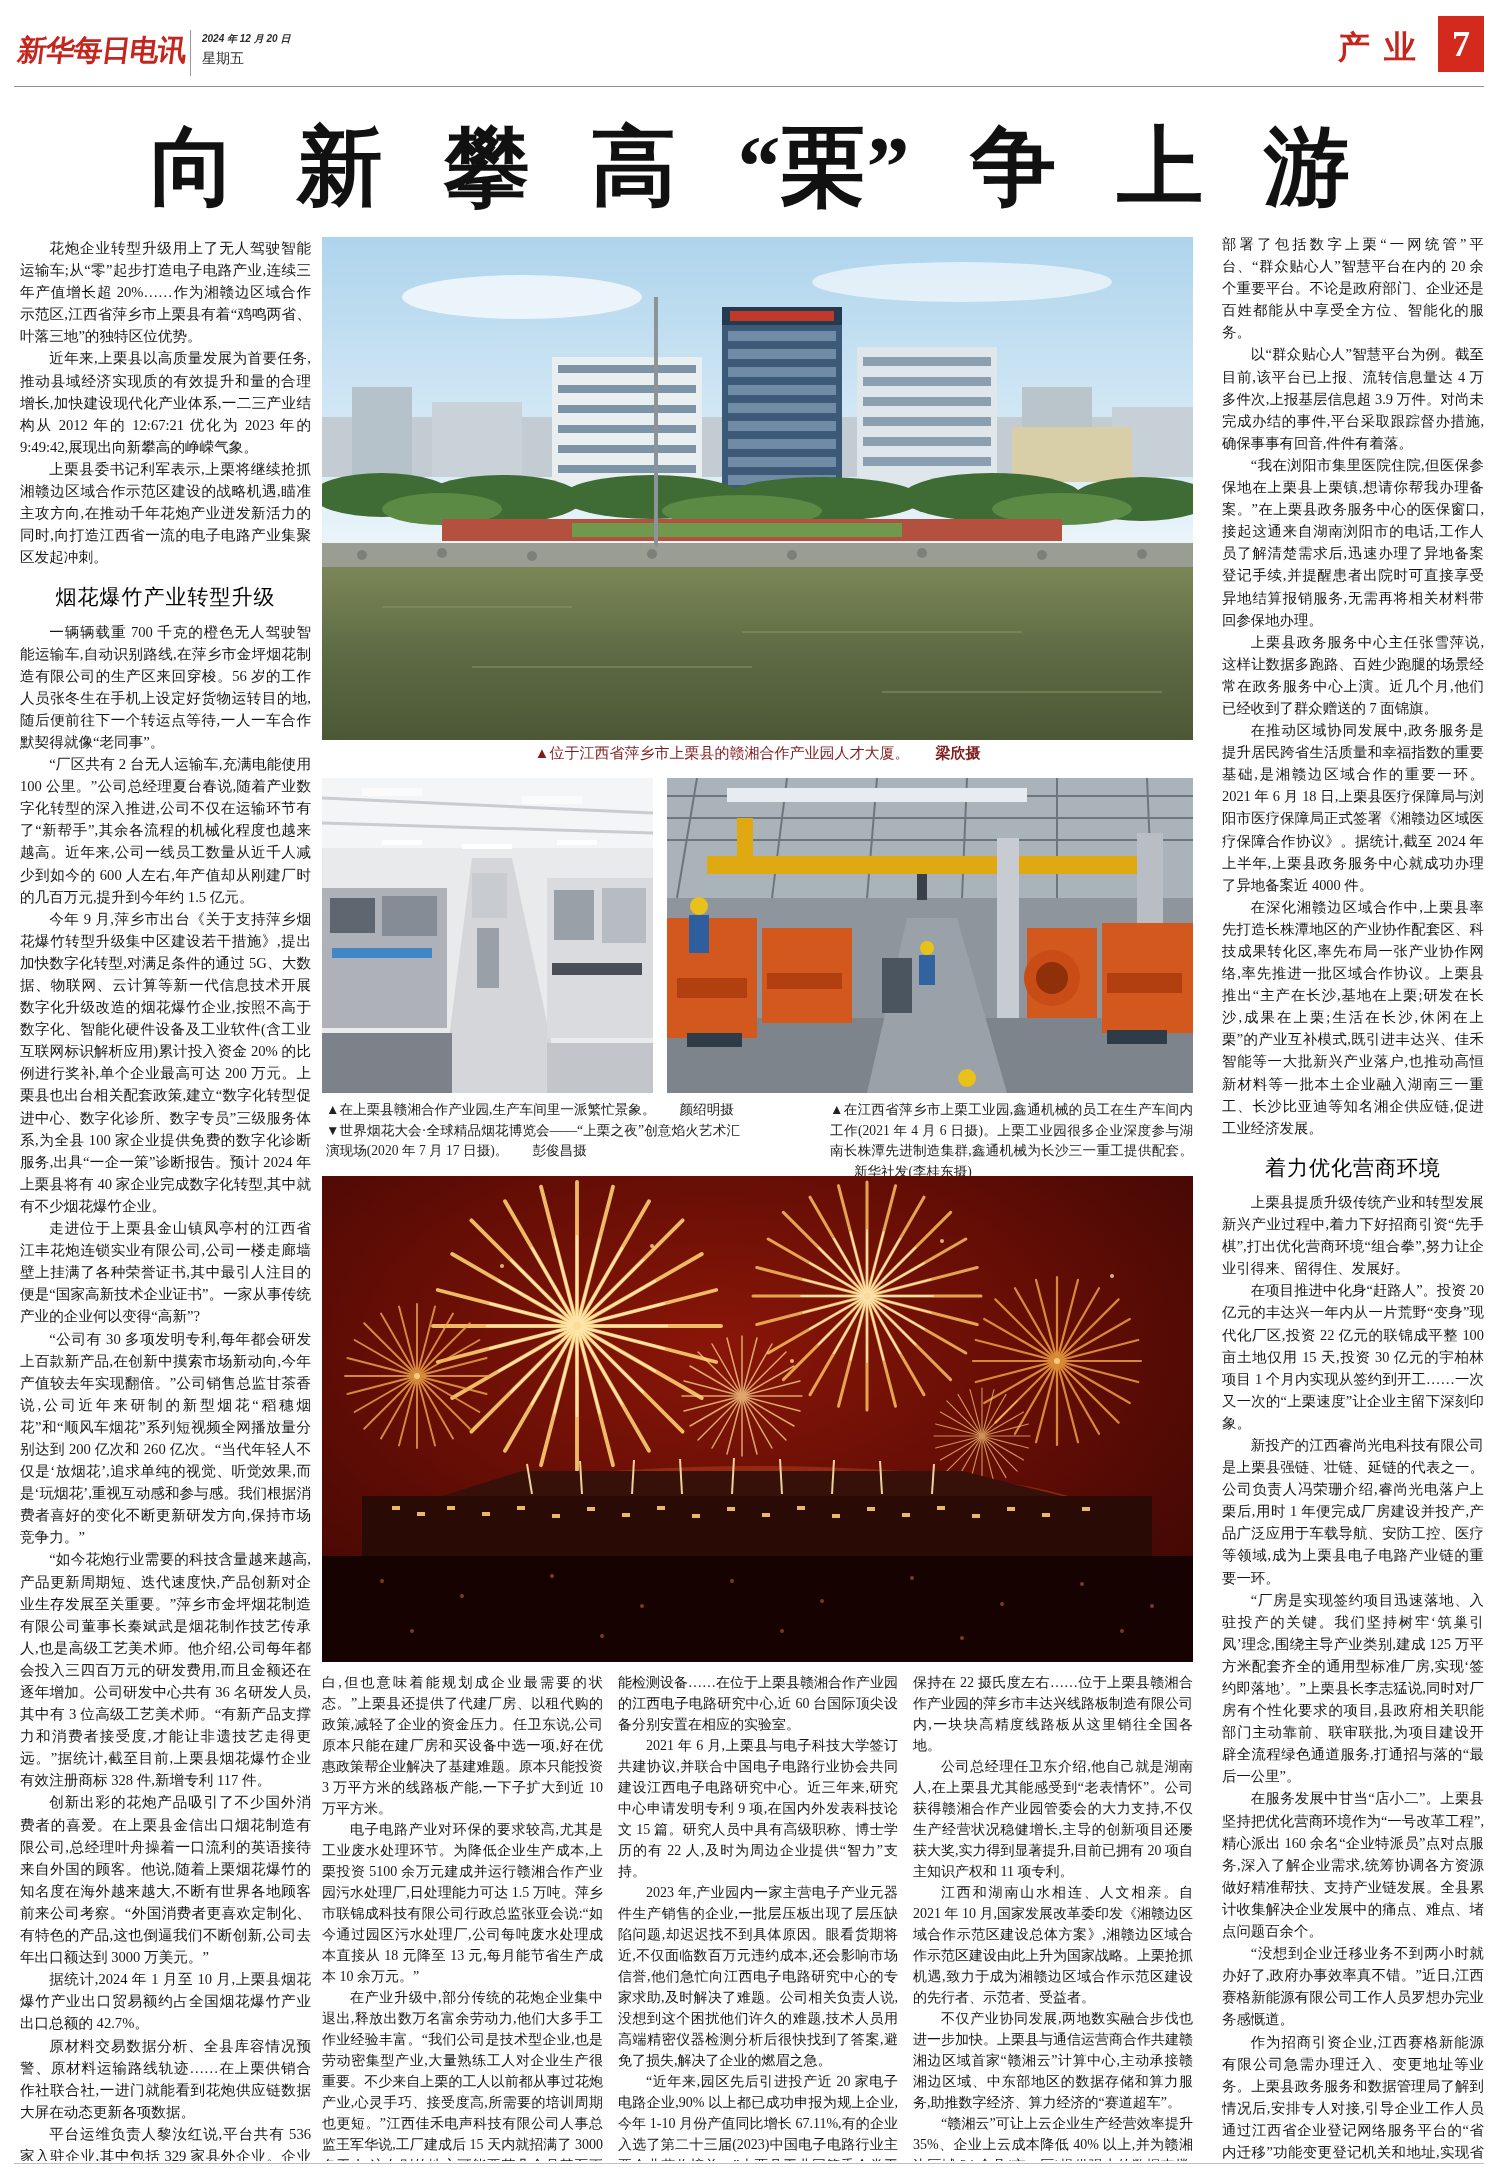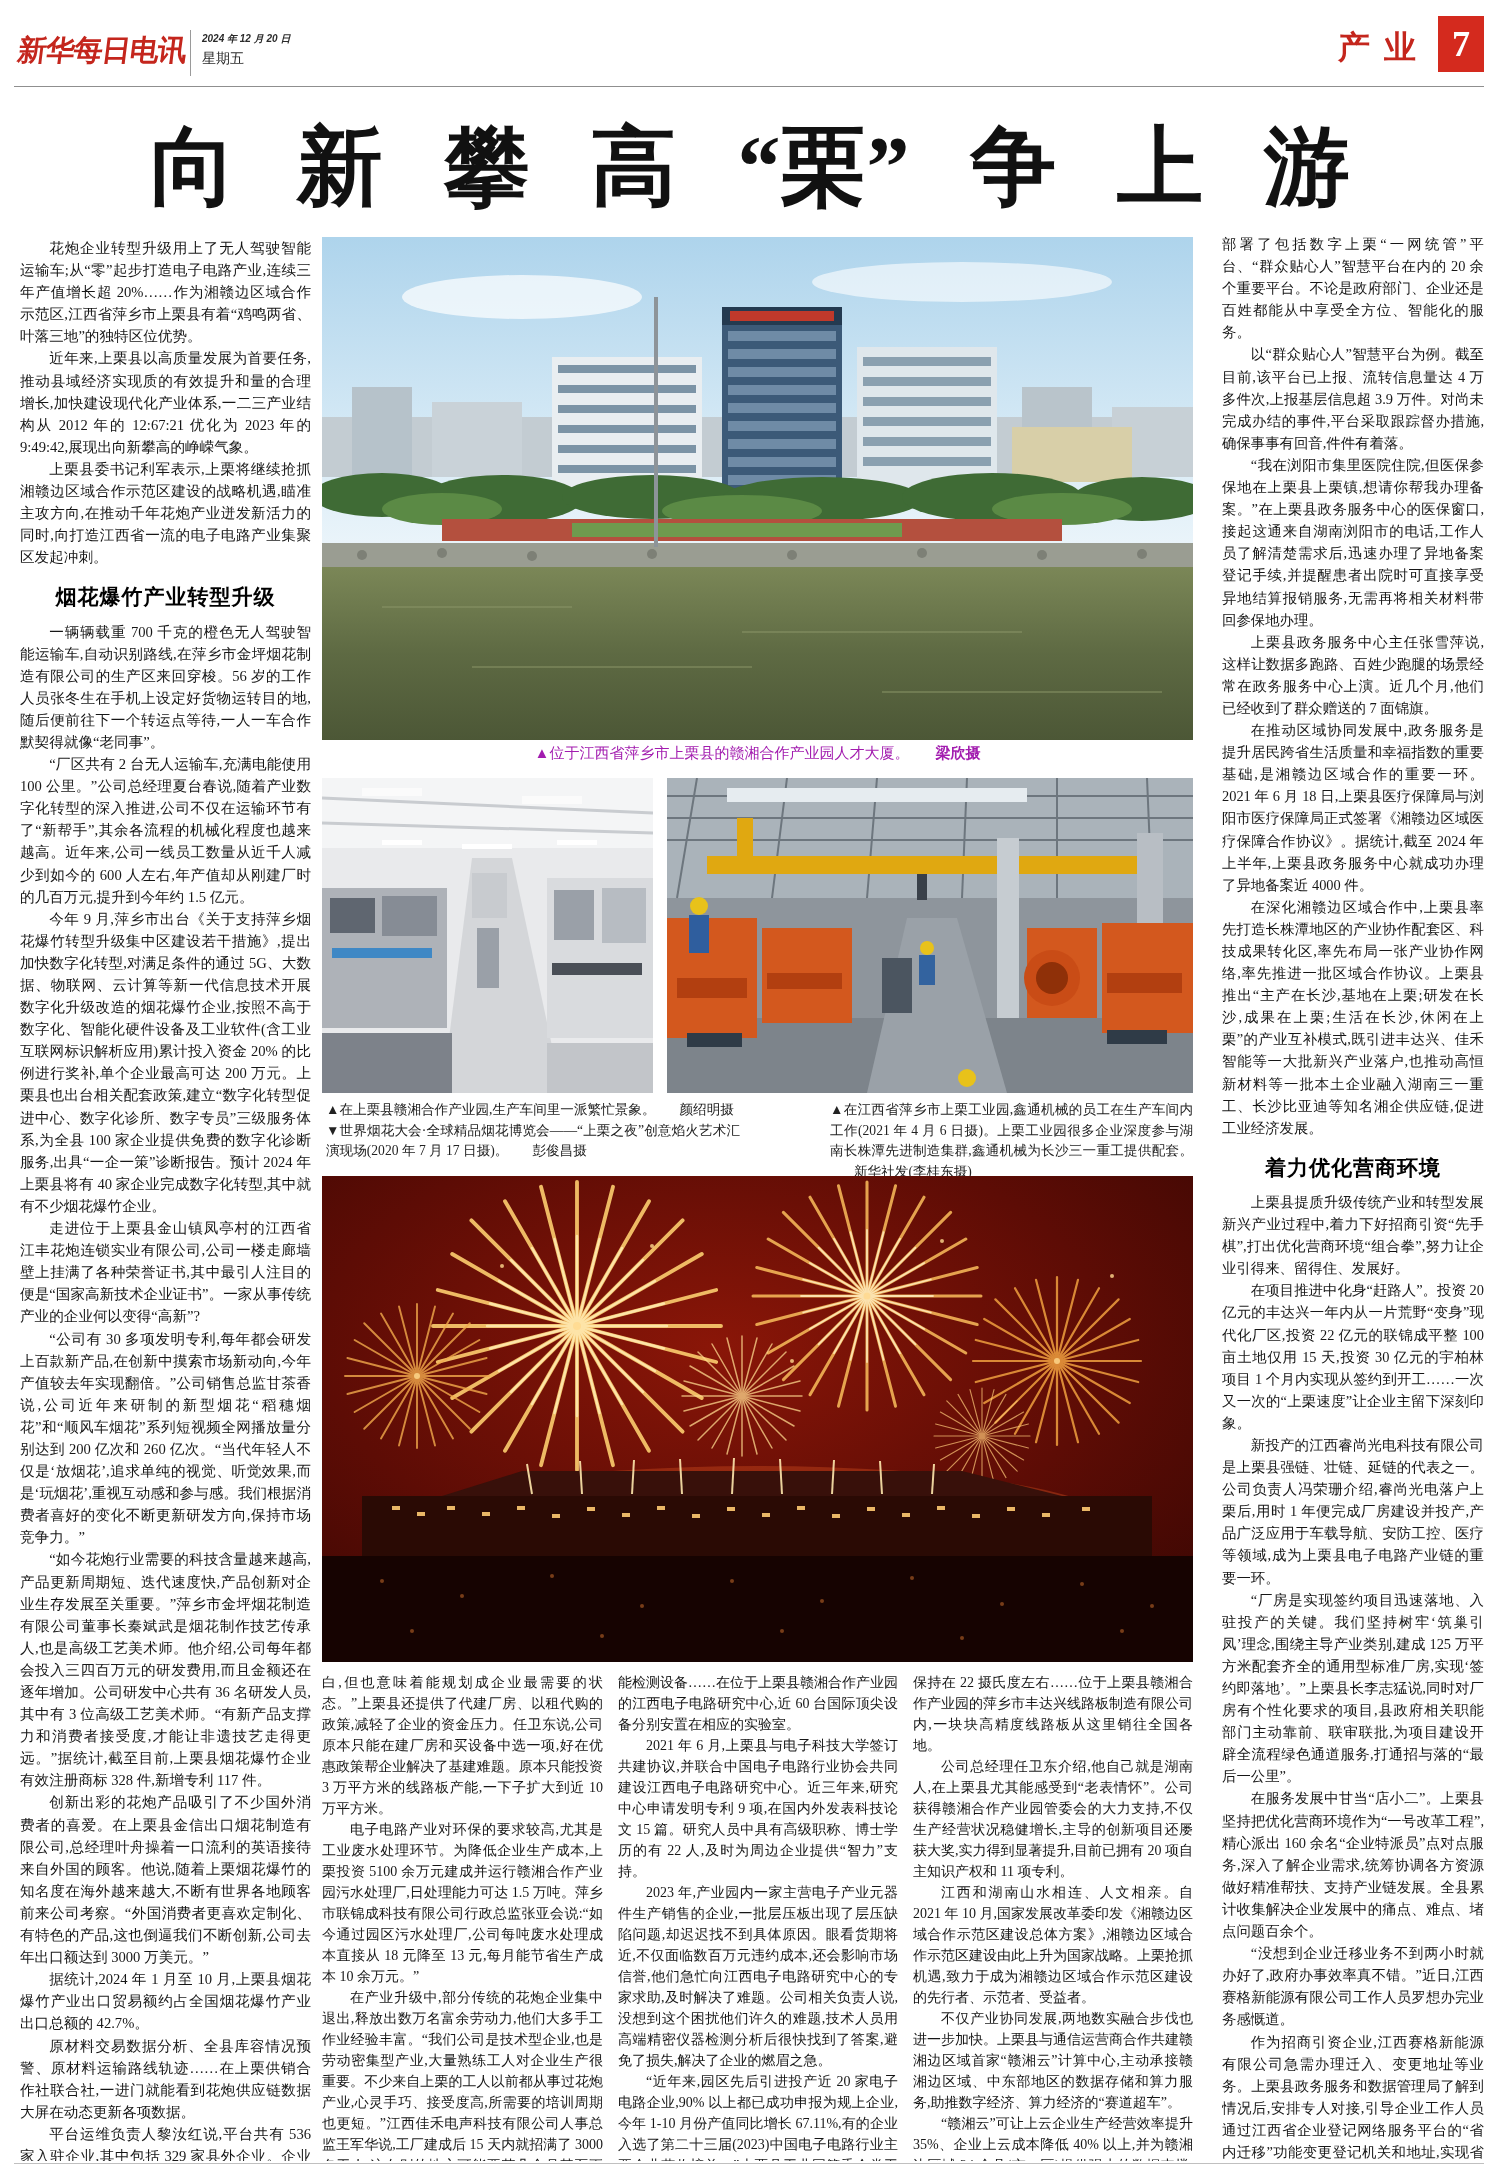--- a/index.html
+++ b/index.html
@@ -28,32 +28,32 @@
   
   .col{position:absolute;overflow:hidden;text-align:justify;}
   .col .para{margin:0;text-indent:2em;}
   .col .para.noindent{text-indent:0;}
   .col1{left:20px;top:237px;width:291px;height:1924px;font-size:14.6px;line-height:22.1px;}
   .col5{left:1222px;top:233px;width:262px;height:1928px;font-size:14.4px;line-height:22.1px;}
   .bcol{top:1672px;height:489px;font-size:14px;line-height:21px;}
   .bcol2{left:322px;width:281px;}
   .bcol3{left:618px;width:280px;}
   .bcol4{left:913px;width:280px;}
-  .col-head{font-family:"Liberation Sans","DejaVu Sans",sans-serif;font-weight:bold;color:#000;
+  .col-head{font-family:"Liberation Sans","DejaVu Sans",sans-serif;font-weight:normal;color:#000;
             text-align:center;text-indent:0;font-size:21px;margin:18px 0 12px 0;letter-spacing:1px;}
   
   .photo{position:absolute;overflow:hidden;background:#cfd6da;}
   .photo svg{display:block;}
   .ph-building{left:322px;top:237px;width:871px;height:503px;}
   .ph-white{left:322px;top:778px;width:331px;height:315px;}
   .ph-orange{left:667px;top:778px;width:526px;height:315px;}
   .ph-fire{left:322px;top:1176px;width:871px;height:486px;}
   
   .caption-main{position:absolute;left:322px;top:744px;width:871px;text-align:center;
-                font-size:15px;color:#a21caf;font-family:"Liberation Serif",serif;}
+                font-size:15px;color:#7f1d1d;font-family:"Liberation Serif",serif;}
   .caption-main .credit{font-weight:bold;margin-left:26px;}
   .capblock{position:absolute;top:1100px;font-size:13.6px;line-height:20.5px;color:#222;text-align:justify;}
   .capblock p{margin:0;}
   .capblock .credit{font-weight:normal;margin-left:24px;}
   .cap-left{left:326px;width:414px;}
   .cap-right{left:830px;width:363px;}
 </style>
 </head>
 <body>
 

